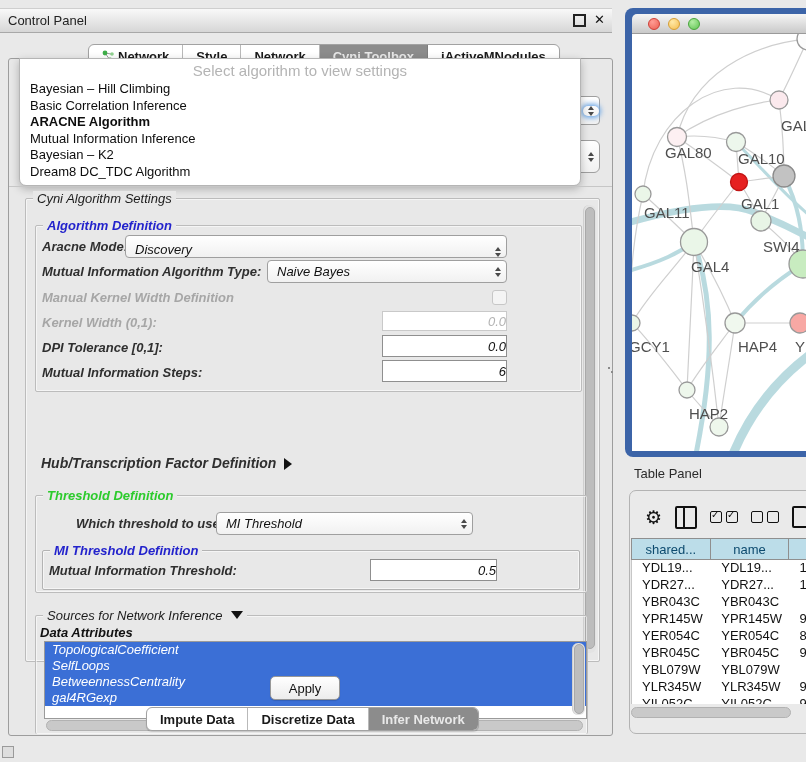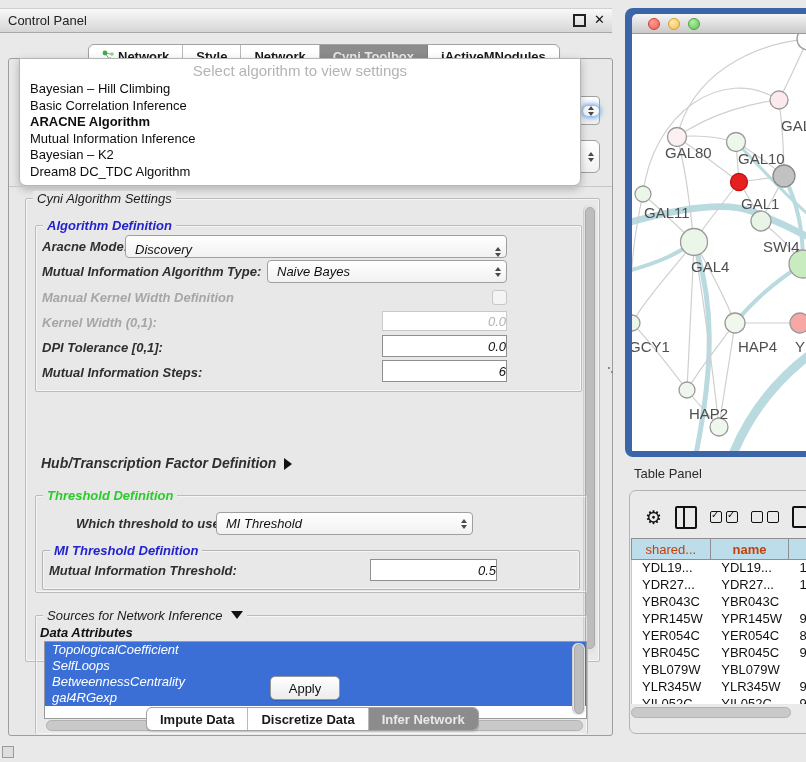--- a/index.html
+++ b/index.html
@@ -114,21 +114,21 @@
   .col-icon{width:18px;height:19px;border:2px solid #111;border-radius:2px;position:relative;}
   .col-icon:before{content:"";position:absolute;left:6px;top:0;bottom:0;width:2px;background:#111;}
   .cb{width:10px;height:10px;border:1.5px solid #111;border-radius:2px;display:inline-block;position:relative;}
   .cb.checked:before{content:"✓";position:absolute;left:0px;top:-3px;font-size:10px;font-weight:bold;color:#111;}
   .pair{display:flex;gap:4px;}
   .doc-icon{width:14px;height:18px;border:2px solid #111;border-radius:2px 6px 2px 2px;}
   .tp-table{left:631px;top:538px;width:188px;}
   .tp-hrow{display:flex;height:22px;}
   .tp-hcell{
     background:#bcdde9;border:1px solid #8f8f8f;border-left:none;
-    font-size:13px;color:#c2410c;display:flex;align-items:center;justify-content:center;
+    font-size:13px;color:#0c4a6e;display:flex;align-items:center;justify-content:center;
     box-sizing:border-box;white-space:nowrap;overflow:hidden;
   }
   .tp-hcell:first-child{border-left:1px solid #8f8f8f;}
   .tp-row{display:flex;height:17px;background:#fff;}
   .tp-cell{font-size:13px;color:#111;padding-left:10px;box-sizing:border-box;white-space:nowrap;overflow:hidden;}
   .tp-body{background:#fff;border-left:1px solid #c7c7c7;}
   .grip{left:608px;top:366px;width:5px;height:8px;background:
     radial-gradient(circle 1px at 1px 2px,#8a8a8a 99%,transparent),
     radial-gradient(circle 1px at 4px 6px,#8a8a8a 99%,transparent);}
   .mini-icon{left:2px;top:746px;width:10px;height:10px;border:1.5px solid #9a9a9a;background:#dedede;}
@@ -394,21 +394,21 @@
   <span class="pair">
       <span class="cb"></span>
       <span class="cb"></span>
     </span>
   <span class="doc-icon"></span>
 </div>
 
 <div class="abs tp-table">
   <div class="tp-hrow">
     <div class="tp-hcell" style="width:81px;">shared...</div>
-    <div class="tp-hcell" style="width:80px;font-weight:bold;">name</div>
+    <div class="tp-hcell" style="width:80px;">name</div>
     <div class="tp-hcell" style="width:30px;"></div>
   </div>
   <div class="tp-body">
     <div class="tp-row">
       <div class="tp-cell" style="width:81px;">YDL19...</div>
       <div class="tp-cell" style="width:80px;">YDL19...</div>
       <div class="tp-cell" style="width:30px;">13</div>
     </div>
     <div class="tp-row">
       <div class="tp-cell" style="width:81px;">YDR27...</div>

